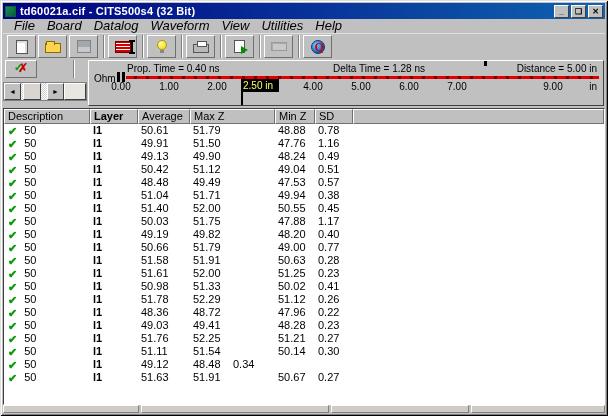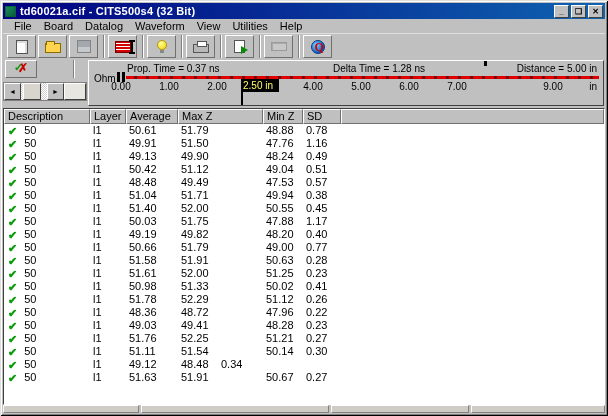--- a/index.html
+++ b/index.html
@@ -21,21 +21,21 @@
   .title-text { font-size:11px; font-weight:bold; letter-spacing:.2px; white-space:nowrap; overflow:hidden; flex:1; }
   .tb-btns { display:flex; gap:2px; }
   .tb-btn {
     width:15px; height:13px; background:#c0c0c0; color:#000;
     border-top:1px solid #fff; border-left:1px solid #fff;
     border-right:1px solid #404040; border-bottom:1px solid #404040;
     font-size:8px; line-height:11px; text-align:center; font-weight:bold;
   }
   
   .menubar { position:absolute; left:3px; top:19px; right:3px; height:14px; display:flex; align-items:center; padding-left:5px; }
-  .menu-item { font-size:11px; color:#000; padding:0 6px; line-height:14px; }
+  .menu-item { font-size:13px; color:#000; padding:0 6px; line-height:14px;font-style:italic; }
   
   .toolbar { position:absolute; left:3px; top:33px; right:3px; height:26px; display:flex; align-items:center; padding-left:4px; border-top:1px solid #dfdfdf; }
   .t-btn {
     width:29px; height:23px; background:#c0c0c0; margin-right:2px;
     border-top:1px solid #fff; border-left:1px solid #fff;
     border-right:1px solid #707070; border-bottom:1px solid #707070;
     display:flex; align-items:center; justify-content:center; position:relative;
   }
   .t-sep { width:2px; height:23px; margin:0 3px; border-left:1px solid #808080; border-right:1px solid #fff; }
   .ic-new { width:12px; height:14px; background:#fff; border:1px solid #555; box-shadow:inset -2px 2px 0 #ddd; }
@@ -91,21 +91,21 @@
   .cursor-line { position:absolute; left:152px; top:31px; width:2px; height:13px; background:#000; }
   .marker2 { position:absolute; left:395px; top:0; width:3px; height:5px; background:#000; }
   
   .tablebox { position:absolute; left:3px; top:108px; right:3px; height:297px; background:#fff;
     border-top:1px solid #404040; border-left:1px solid #404040; border-right:1px solid #fff; border-bottom:1px solid #fff;
     overflow:hidden; }
   .thead { display:flex; height:15px; background:#a21caf; }
   .th { font-size:11px; line-height:13px; padding-left:3px; background:#c0c0c0; color:#000;
     border-top:1px solid #fff; border-left:1px solid #fff; border-right:1px solid #707070; border-bottom:1px solid #707070;
     flex:0 0 auto; overflow:hidden; white-space:nowrap; }
-  .c-desc{width:86px;} .c-layer{width:36px;} .c-avg{width:52px;} .c-max{width:85px;} .c-min{width:40px;} .c-sd{width:38px;} .c-fill{flex:1;}
+  .c-desc{width:86px;} .c-layer{width:48px;font-weight:bold;} .c-avg{width:52px;} .c-max{width:85px;} .c-min{width:40px;} .c-sd{width:38px;} .c-fill{flex:1;}
   .trow { display:flex; height:13px; font-size:11px; line-height:13px; color:#000; }
   .td { flex:0 0 auto; overflow:hidden; white-space:nowrap; padding-left:3px; }
   .td-desc { width:86px; display:flex; align-items:center; padding-left:4px; }
   .check { color:#0a9a0a; font-weight:bold; font-size:11px; margin-right:7px; line-height:12px; }
   .end-row { font-size:11px; line-height:14px; padding-left:18px; color:#000;margin-top:48px; }
   
   .statusstrip { position:absolute; left:3px; right:3px; bottom:3px; height:8px; display:flex; gap:2px; }
   .seg { background:#cfccc5; border-top:1px solid #fff; border-left:1px solid #fff; border-right:1px solid #808080; border-bottom:1px solid #808080; }
   .seg1{width:136px;} .seg2{width:188px;} .seg3{width:138px;} .seg4{flex:1;}
 </style>
@@ -185,21 +185,21 @@
       <span class="sb-btn">◄</span>
       <span class="sb-track">
           <span class="sb-thumb"></span>
         </span>
       <span class="sb-btn">►</span>
       <span class="sb-extra"></span>
     </div>
   </div>
 
   <div class="ruler">
-    <span class="r-label r-prop">Prop. Time = 0.37 ns</span>
+    <span class="r-label r-prop">Prop. Time = 0.40 ns</span>
     <span class="r-label r-delta">Delta Time = 1.28 ns</span>
     <span class="r-label r-dist">Distance = 5.00 in</span>
     <span class="marker2"></span>
     <div class="redline"></div>
     <span class="ohm">Ohm</span>
     <span class="ohm-marker"></span>
     <div class="tickwrap">
         <span class="tick" style="left: 32px;">0.00</span>
         <span class="tick" style="left: 80px;">1.00</span>
         <span class="tick" style="left: 128px;">2.00</span>

